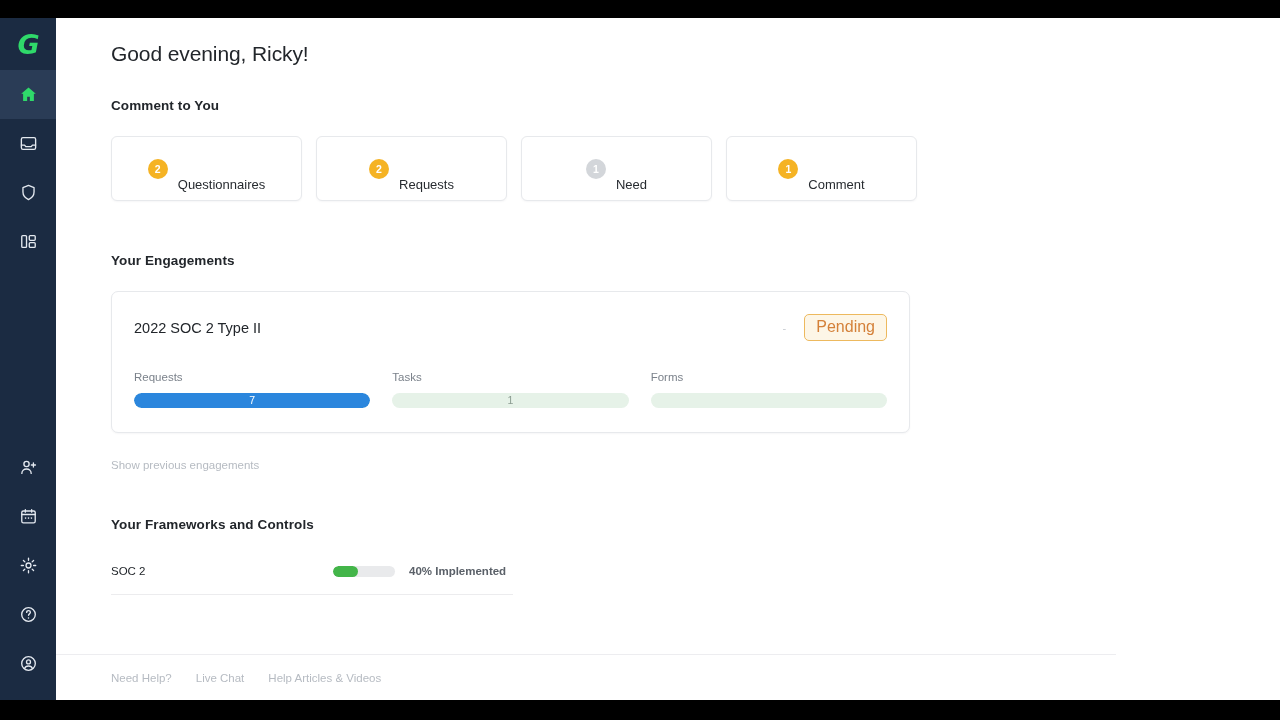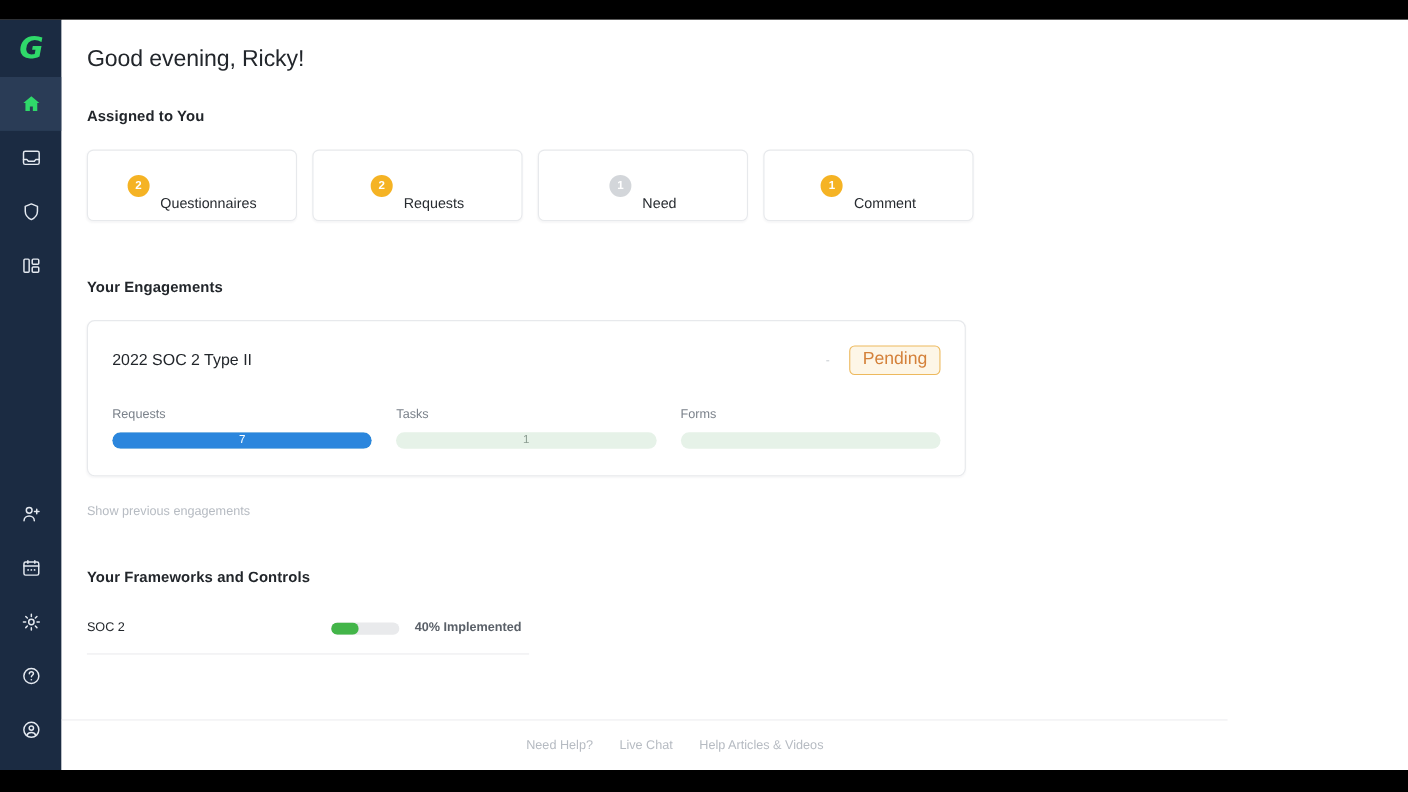--- a/index.html
+++ b/index.html
@@ -47,21 +47,21 @@
   .ico-default { stroke:#e4e9f0; fill:none; stroke-width:1.7; stroke-linecap:round; stroke-linejoin:round; }
   .ico-active  { fill:#2fd96a; stroke:none; }
 
   
   .main {
     flex:1 1 auto; height:682px;
     background:#ffffff;
     position:relative;
     overflow:hidden;
   }
-  .content { padding:24px 0 0 23px; }
+  .content { padding:24px 0 0 55px; }
 
   .greeting {
     font-size:21px; font-weight:400; color:#22262b;
     letter-spacing:-0.1px;
     margin-bottom:32px;
   }
   .section-title {
     font-size:13.5px; font-weight:700; color:#22262b;
     letter-spacing:0.1px;
   }
@@ -154,21 +154,21 @@
   .fw-fill { position:absolute; left:0; top:0; bottom:0; background:#43b549; border-radius:6px; }
   .fw-pct { font-size:11.5px; font-weight:700; color:#5a6068; }
 
   
   .footer {
     position:absolute; left:0; bottom:0;
     width:1060px; height:46px;
     border-top:1px solid #ededf0;
     background:#fff;
     display:flex; align-items:center;
-    padding-left:55px; gap:24px;justify-content:center;
+    padding-left:55px; gap:24px;
   }
   .footer a {
     font-size:11.5px; color:#b6bbc2; text-decoration:none; cursor:pointer;
   }
 </style>
 </head>
 <body>
 
 <div class="letterbox-top"></div>
 <div class="letterbox-bottom"></div>
@@ -256,21 +256,21 @@
       </div>
 
     </div>
   </div>
 
   <div class="main">
     <div class="content">
 
       <div class="greeting">Good evening, Ricky!</div>
 
-      <div class="section-title">Assigned to You</div>
+      <div class="section-title">Comment to You</div>
 
       <div class="cards-row">
 
         <div class="a-card">
           <span class="badge amber">2</span>
           <span class="a-card-label">Questionnaires</span>
         </div>
 
         <div class="a-card">
           <span class="badge amber">2</span>

